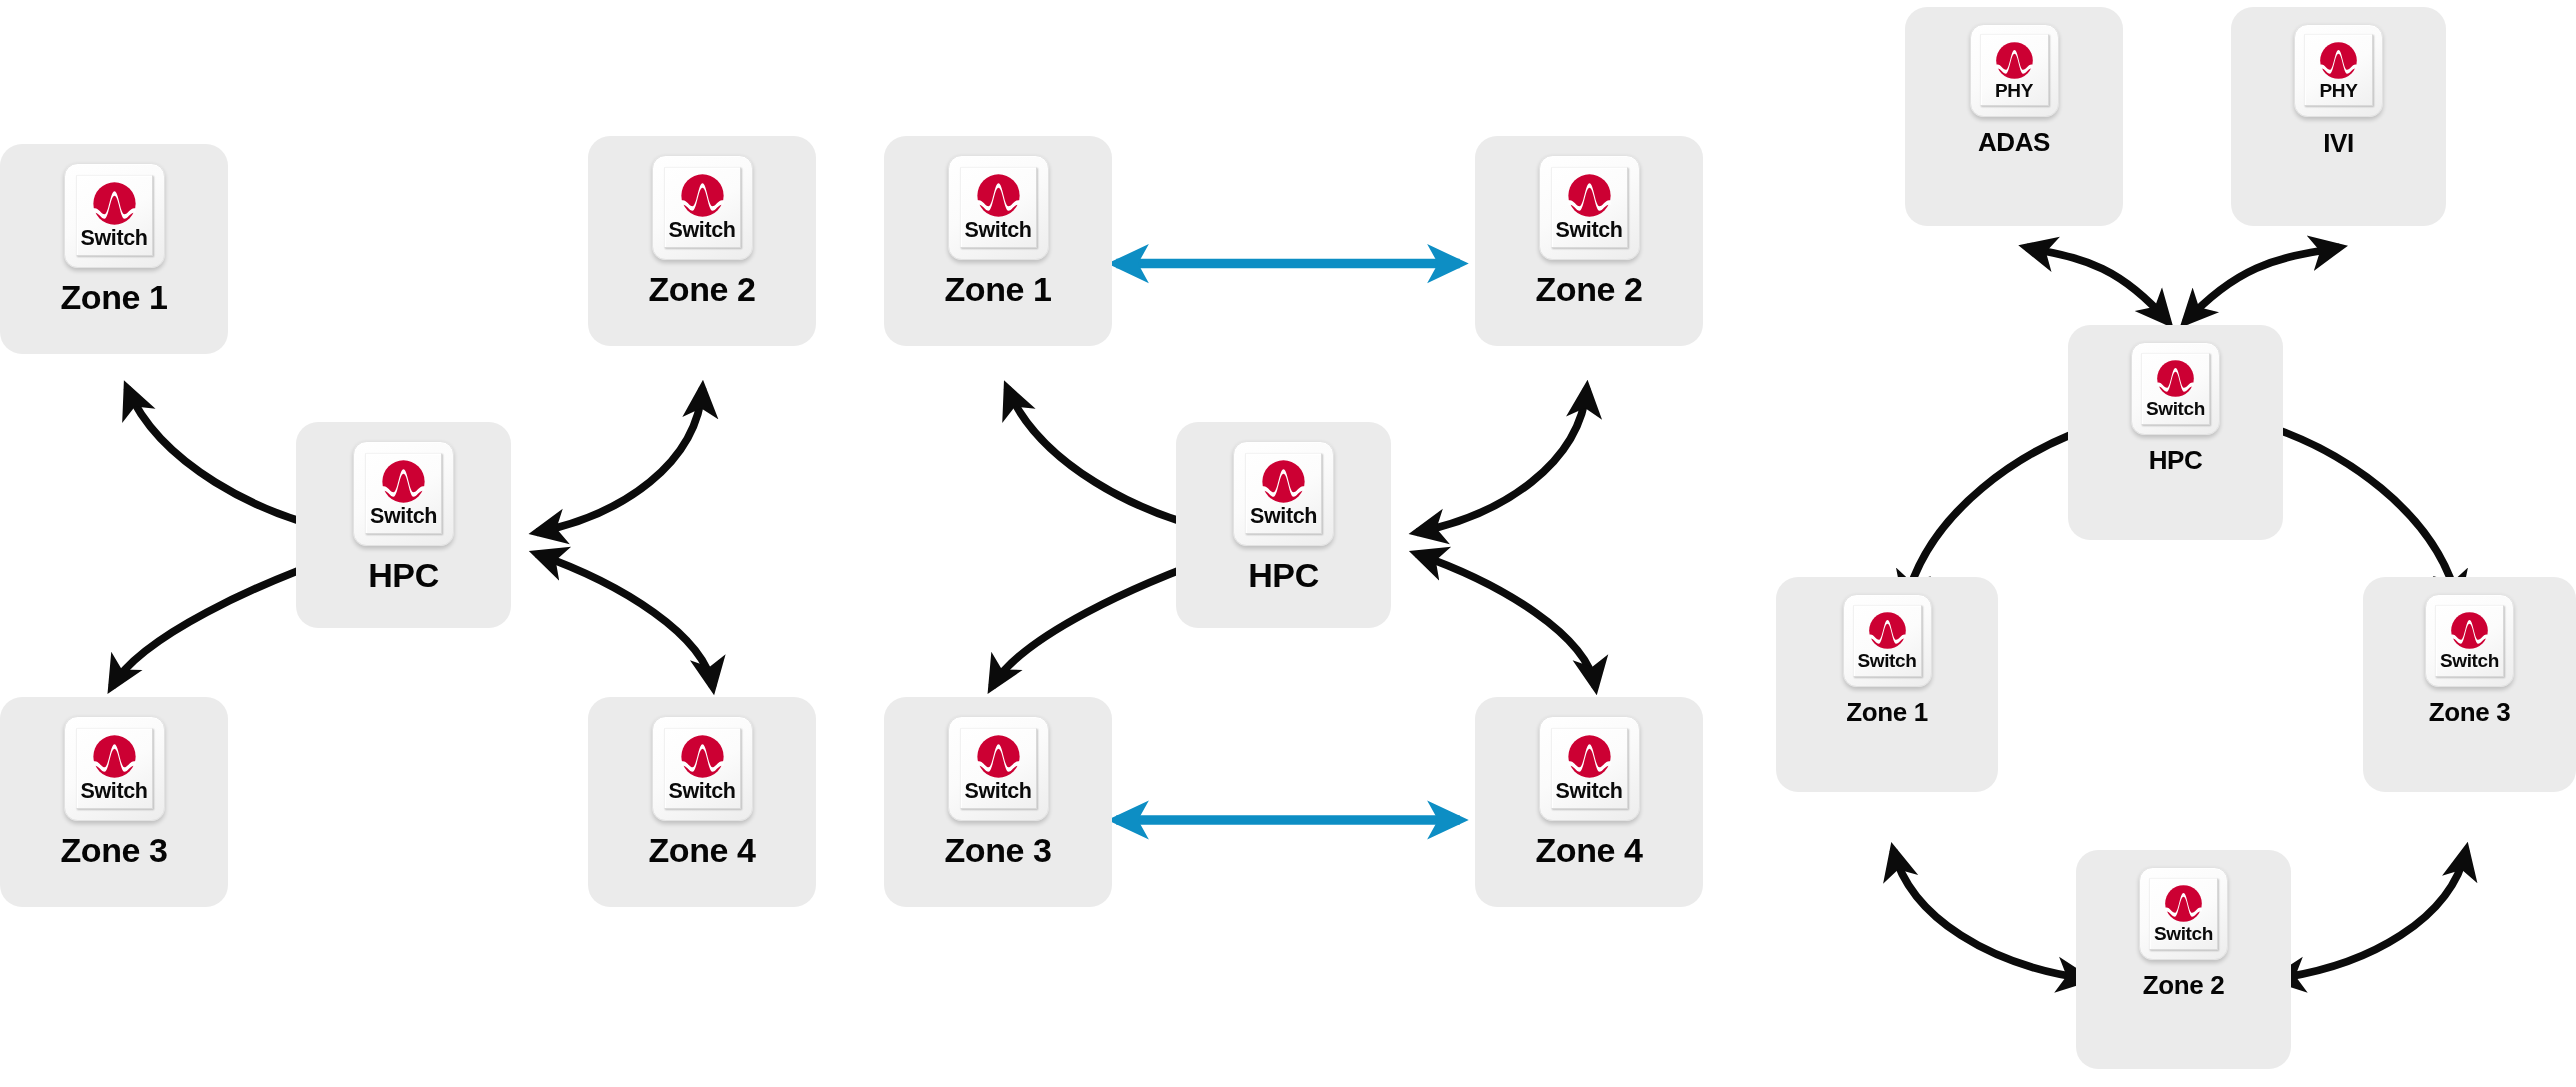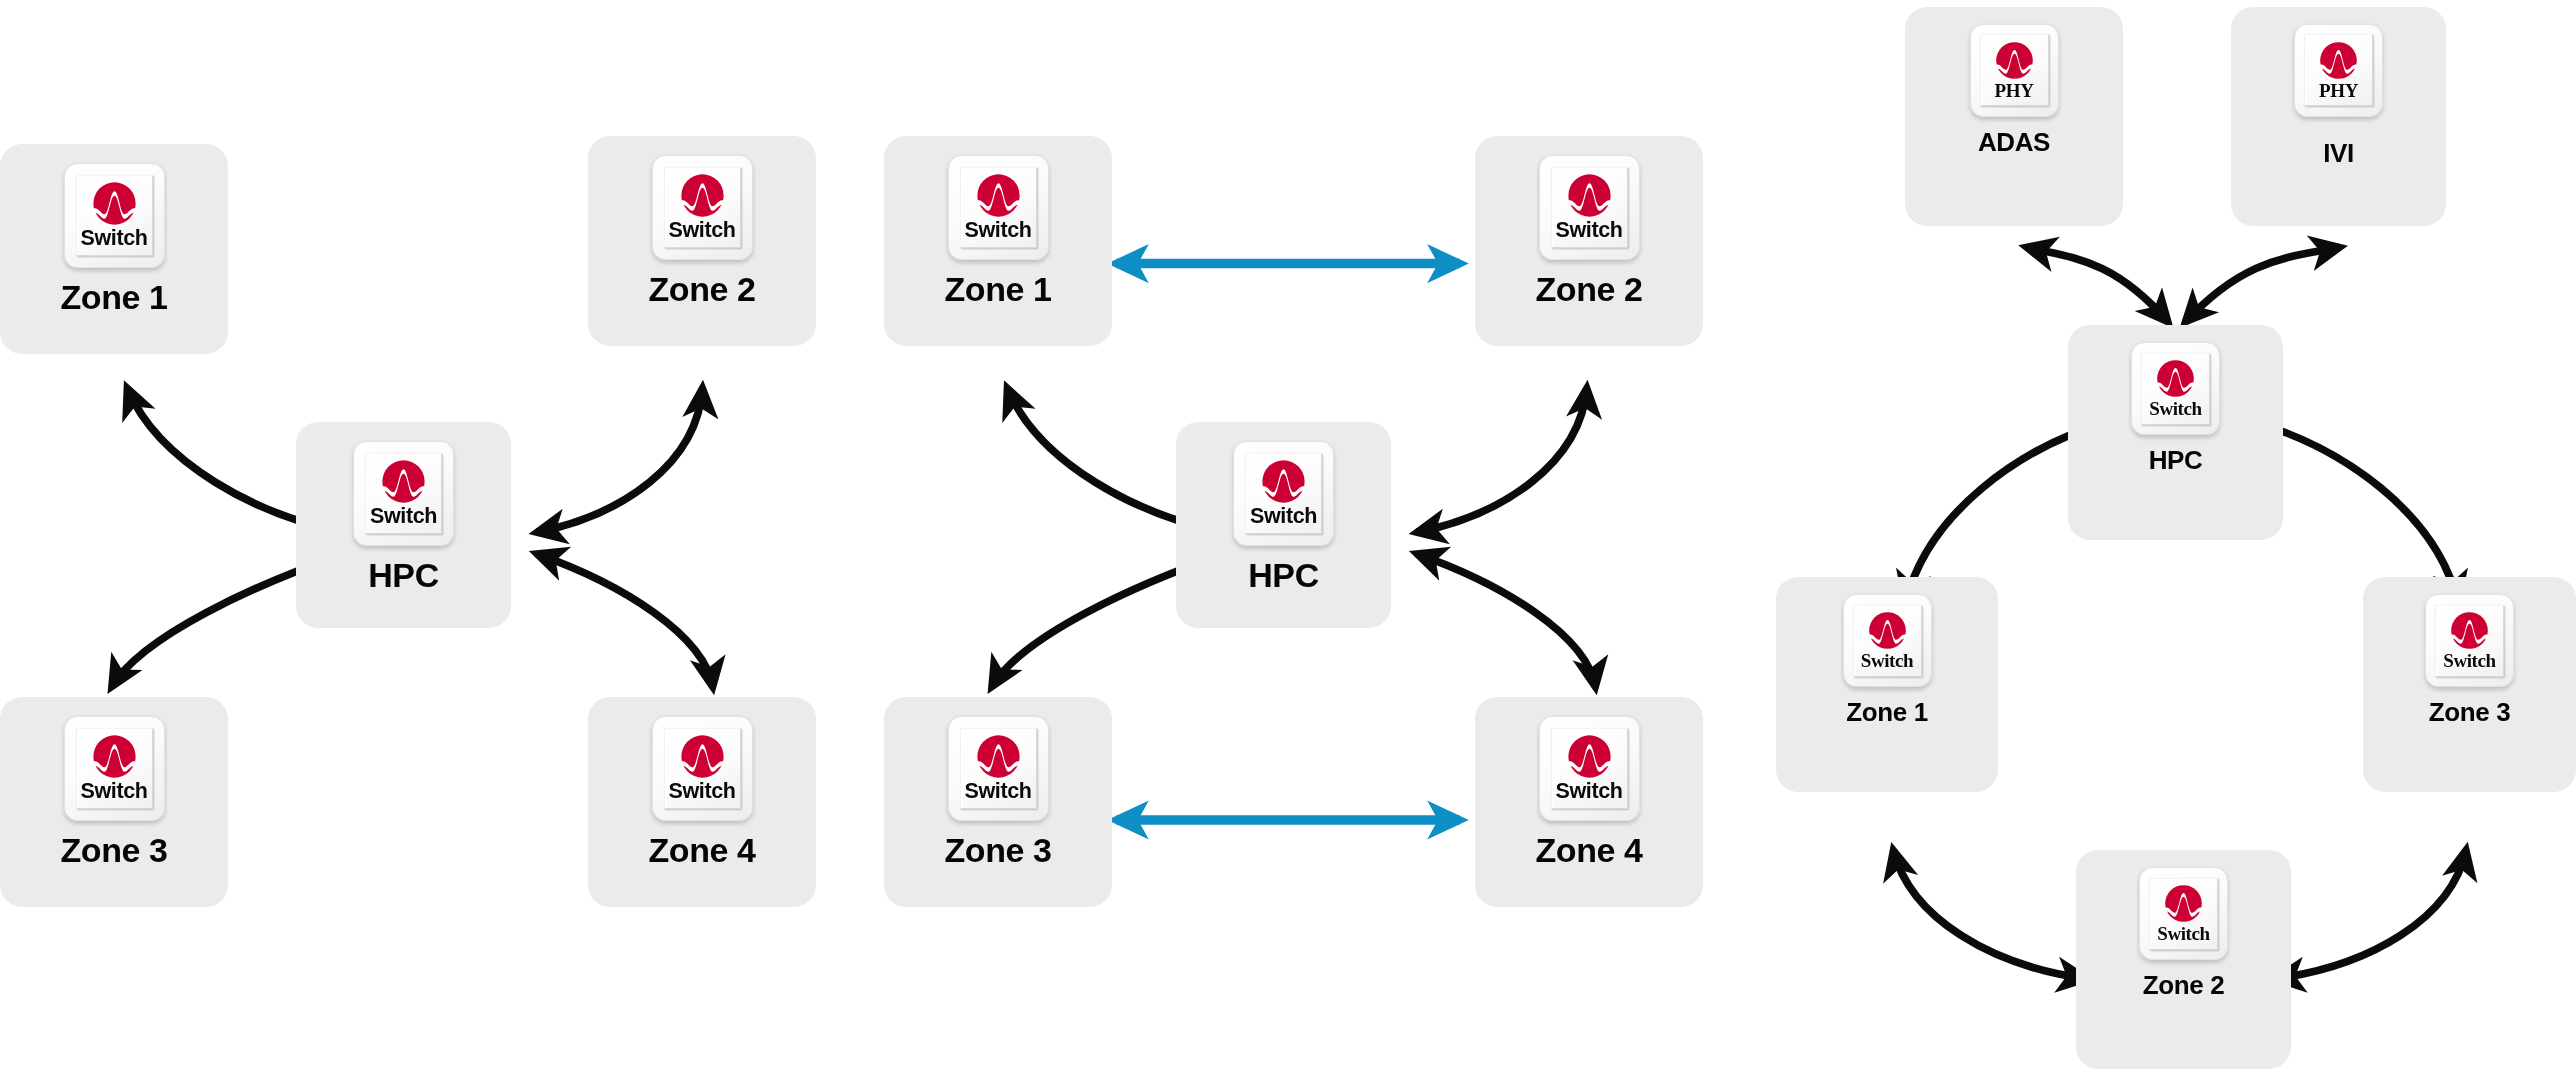--- a/index.html
+++ b/index.html
@@ -55,21 +55,21 @@
     white-space:nowrap;
   }
 
   
   .sz-lg .chip-outer{width:101px;height:105px;}
   .sz-lg .chip-inner{width:77px;height:81px;}
   .sz-lg .logo{width:45px;height:45px;margin-bottom:1.7px;}
   .sz-lg .chip-text{font-size:21.5px;}
   .sz-lg .node-label{font-size:34px;}
 
-  .sz-md .chip-outer{width:89px;height:93px;font-family:Liberation Serif, serif;}
+  .sz-md .chip-outer{width:89px;height:93px;}
   .sz-md .chip-inner{width:69px;height:72px;}
   .sz-md .logo{width:39px;height:39px;margin-bottom:1.7px;}
   .sz-md .chip-text{font-size:19px;}
   .sz-md .node-label{font-size:26px;}
 
   svg.links{position:absolute;left:0;top:0;width:2576px;height:1087px;z-index:1;pointer-events:none;}
   .blk{fill:none;stroke:#0b0b0b;stroke-width:9;stroke-linecap:butt;}
   .blu{fill:none;stroke:#0d8ec4;stroke-width:11;stroke-linecap:butt;}
 </style>
 </head>
@@ -259,21 +259,21 @@
   <div class="node sz-md" style="left:2231px;top:6.9px;width:215px;height:219px;padding-top:17px;">
     <div class="chip-outer">
       <div class="chip-inner">
         <svg class="logo" viewBox="0 0 100 100">
           <circle cx="50" cy="50" r="47" fill="#cc0033"></circle>
           <path d="M3,61 C14,57 20,74 28,74 C37,74 41,23 50,23 C59,23 63,74 72,74 C80,74 86,57 97,61 L97,71 C86,67 80,84 72,84 C63,84 59,33 50,33 C41,33 37,84 28,84 C20,84 14,67 3,71 Z" fill="#ffffff"></path>
         </svg>
         <div class="chip-text">PHY</div>
       </div>
     </div>
-    <div class="node-label" style="margin-top:23px;">IVI</div>
+    <div class="node-label" style="margin-top:13px;">IVI</div>
   </div>
 
   <div class="node sz-md" style="left:2068px;top:325px;width:215px;height:215px;padding-top:17px;">
     <div class="chip-outer">
       <div class="chip-inner">
         <svg class="logo" viewBox="0 0 100 100">
           <circle cx="50" cy="50" r="47" fill="#cc0033"></circle>
           <path d="M3,61 C14,57 20,74 28,74 C37,74 41,23 50,23 C59,23 63,74 72,74 C80,74 86,57 97,61 L97,71 C86,67 80,84 72,84 C63,84 59,33 50,33 C41,33 37,84 28,84 C20,84 14,67 3,71 Z" fill="#ffffff"></path>
         </svg>
         <div class="chip-text">Switch</div>

